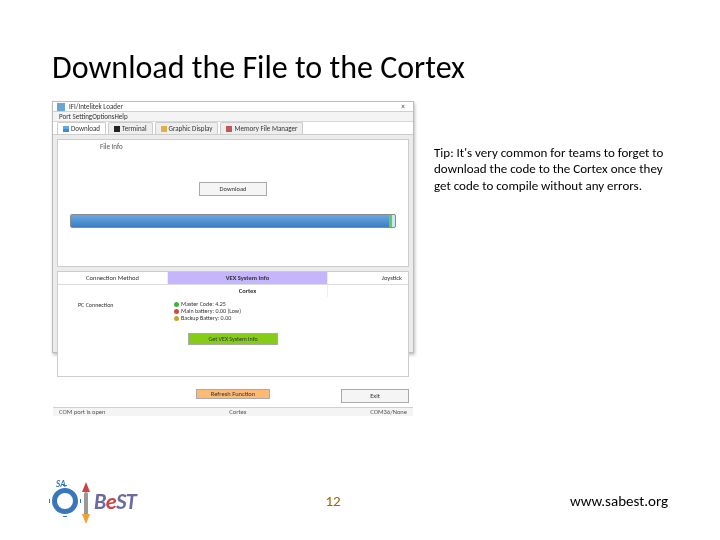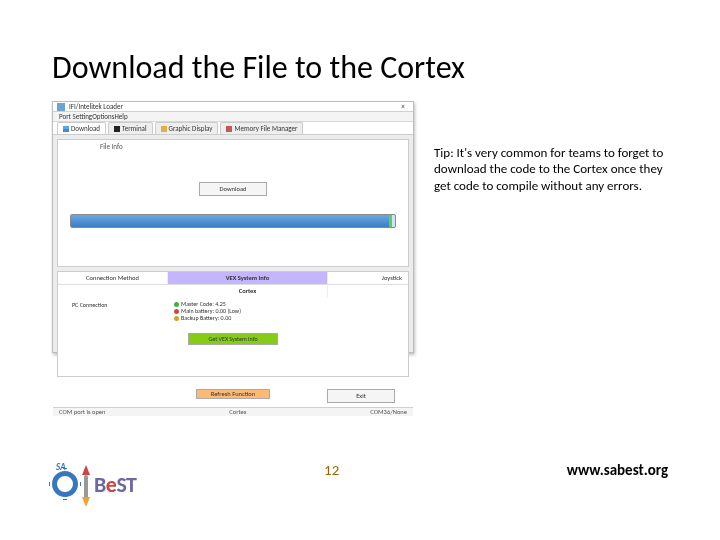--- a/index.html
+++ b/index.html
@@ -147,21 +147,21 @@
     display:flex;
     font-size:6.5px;
   }
   .sys-row2 .sys-left { padding:2px 6px; }
   .sys-row2 .sys-mid { background:#fff; text-align:center; padding:2px 6px; border-right:1px solid #eee;}
   .sys-row2 .sys-right { padding:2px 6px; }
   .sys-body {
     display:flex;
     font-size:6px;
   }
-  .sys-body .left-col { flex:0 0 110px; padding:4px 14px; }
+  .sys-body .left-col { flex:0 0 110px; padding:4px 20px; }
   .sys-body .mid-col { flex:1; padding:4px 6px;}
   .mid-col div { line-height:1.2;}
   .dot { width:5px; height:5px; border-radius:50%; display:inline-block; margin-right:2px; vertical-align:middle;}
   .dot-g { background:#3cb43c;}
   .dot-r { background:#d04848;}
   .dot-y { background:#d0a030;}
   .sys-btn {
     margin:6px auto 0 auto;
     width:90px; height:12px;
     border:1px solid #aaa; background:#84cc16;
@@ -175,21 +175,21 @@
     font-size:6.5px;
     display:flex; align-items:center; justify-content:center;
   }
   .footer-row {
     margin:4px;
     height:22px;
     position:relative;
   }
   .exit-btn {
     position:absolute;
-    right:14px; bottom:0;
+    right:0; bottom:0;
     width:68px; height:14px;
     border:1px solid #aaa; background:#f5f5f5;
     font-size:6.5px;
     display:flex; align-items:center; justify-content:center;
   }
   .statusbar {
     height:14px;
     background:#f4f4f4;
     border-top:1px solid #d0d0d0;
     display:flex;
@@ -200,25 +200,25 @@
     color:#555;
   }
   .tip {
     flex:1;
     font-size:13px;
     line-height:1.25;
     padding-top: 44px;
   }
   .slide-footer {
     position:absolute;
-    bottom:33px;
+    bottom:16px;
     left:0; right:0;
     padding: 0 52px;
     display:flex;
-    align-items:flex-start;
+    align-items:center;
     justify-content:space-between;
   }
   .logo {
     display:flex;
     align-items:center;
     gap:2px;
   }
   .gear {
     width:26px; height:26px;
     border-radius:50%;
@@ -265,32 +265,33 @@
     position:absolute;
     bottom:0; left:2px;
     width:0; height:0;
     border-left:4px solid transparent;
     border-right:4px solid transparent;
     border-top:10px solid #f2a030;
   }
   .logo-word {
     font-size:22px;
     font-weight:bold;
+    font-style:italic;
     color:#6a6aa0;
     letter-spacing:-0.5px;
   }
   .logo-word .ee { color:#c44; }
   .page-num {
     color:#a16207;
     font-size:15px;
     margin-left:-40px;
   }
   .url {
     font-size:15px;
-    font-weight:bold;
+    font-weight:normal;
   }
 </style>
 </head>
 <body>
 
 <div class="slide">
   <h1 class="title">Download the File to the Cortex</h1>
 
   <div class="content-row">
 

